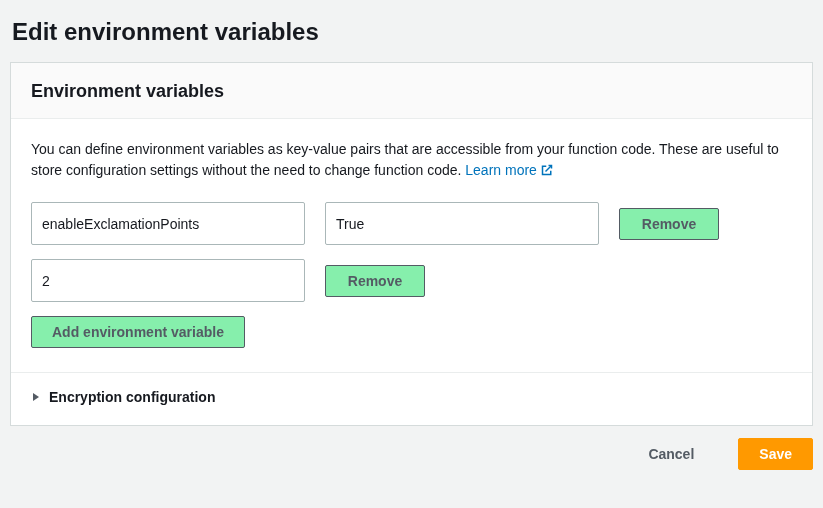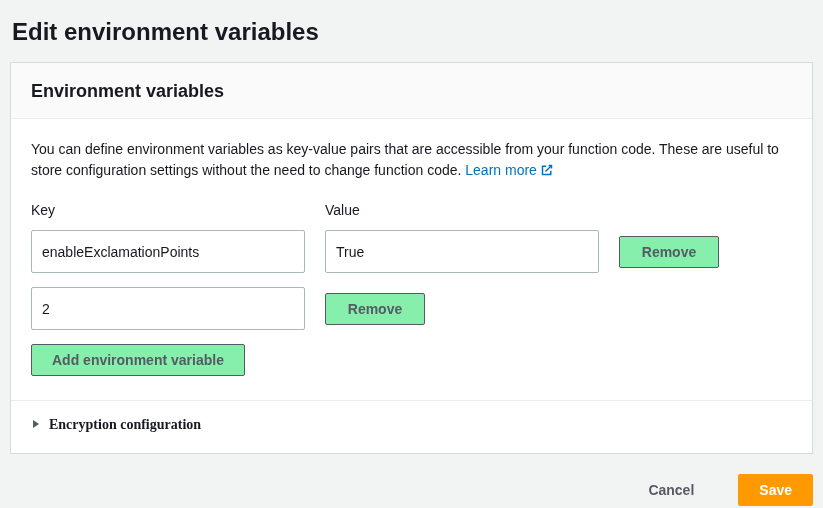--- a/index.html
+++ b/index.html
@@ -17,21 +17,21 @@
     }
     .page-title {
       font-size: 24px;
       font-weight: 700;
       color: #16191f;
       padding: 8px 2px 16px 2px;
     }
     .panel {
       background: #ffffff;
       border: 1px solid #d5dbdb;
-      margin-bottom: 16px;
+      margin-bottom: 8px;
     }
     .panel-header {
       padding: 18px 20px 16px 20px;
       border-bottom: 1px solid #eaeded;
       background: #fafafa;
     }
     .panel-header h2 {
       font-size: 18px;
       font-weight: 700;
       color: #16191f;
@@ -115,21 +115,20 @@
       border: none;
       border-top: 1px solid #eaeded;
       margin: 24px -20px 16px -20px;
     }
     .expandable {
       display: flex;
       align-items: center;
       gap: 8px;
       cursor: pointer;
       padding: 0 0 4px 0;
-      font-family: Liberation Serif, serif;
     }
     .expandable-title {
       font-size: 14px;
       font-weight: 700;
       color: #16191f;
     }
     .footer {
       display: flex;
       justify-content: flex-end;
       align-items: center;
@@ -156,29 +155,20 @@
   </div>
   <div class="panel-body">
     <p class="description">
       <span>You can define environment variables as key-value pairs that are accessible from your function code. These are useful to store configuration settings without the need to change function code. </span><a href="#" class="link"><span>Learn more</span><span class="external-icon"><svg width="12" height="12" viewBox="0 0 16 16" fill="none" stroke="#0073bb" stroke-width="2">
               <path d="M10 2h4v4"></path>
               <path d="M6 10l8-8"></path>
               <path d="M13 9v5H2V3h5"></path>
             </svg></span></a>
     </p>
 
-    <div class="header-row">
-      <div class="col key-col">
-          <span class="label">Key</span>
-        </div>
-      <div class="col value-col">
-          <span class="label">Value</span>
-        </div>
-      <div class="col btn-col"></div>
-    </div>
 
     <div class="row">
       <div class="col key-col">
         <input type="text" value="enableExclamationPoints" style="">
       </div>
       <div class="col value-col">
         <input type="text" value="True" style="">
       </div>
       <div class="col btn-col">
         <button class="btn">Remove</button>

